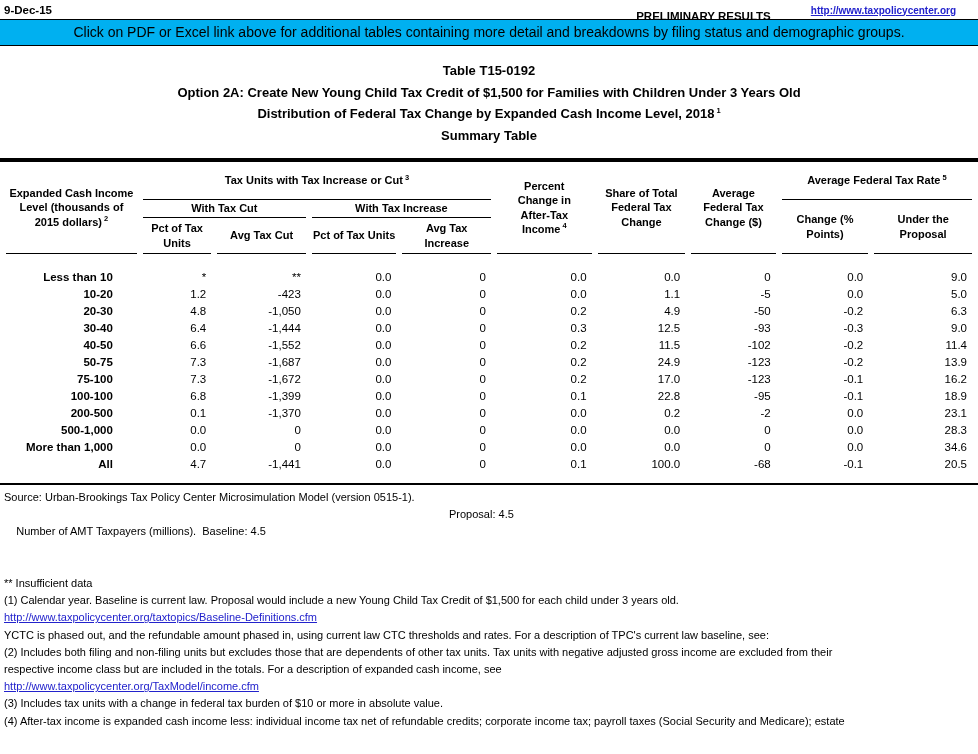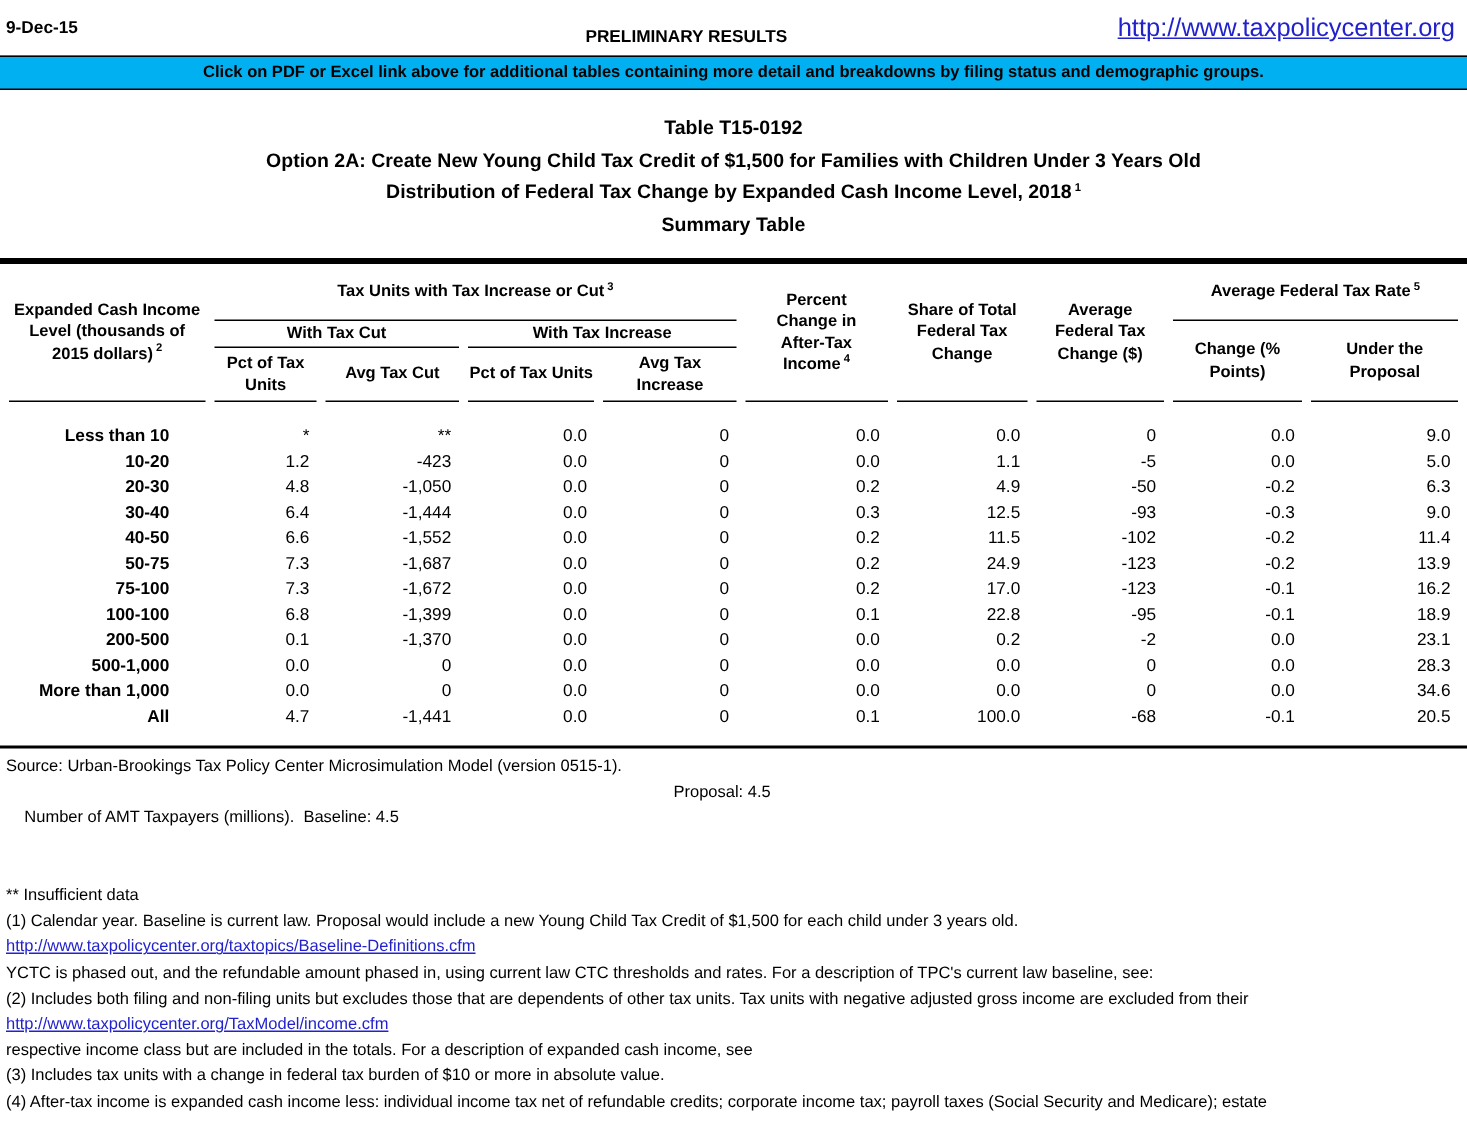--- a/index.html
+++ b/index.html
@@ -5,30 +5,30 @@
   * { box-sizing: border-box; }
   html, body { margin: 0; padding: 0; }
   body {
     width: 978px; height: 754px; overflow: hidden;
     background: #ffffff; color: #000000;
     font-family: "Liberation Sans", sans-serif;
   }
   a { color: #2222cc; text-decoration: underline; }
 
   
-  .topbar { display: flex; align-items: center; height: 36px; padding: 2px 6px 0 4px; gap: 40px; }
+  .topbar { display: flex; align-items: center; height: 18px; padding: 2px 20px 0 4px; gap: 40px; }
   .topbar .date { font-weight: bold; font-size: 11.5px; width: 166px; }
-  .topbar .prelim { font-weight: bold; font-size: 11.5px; flex: 1; text-align: center; margin-top: 11px; }
-  .topbar .url { font-weight: normal; font-size: 17px; margin-left: auto; padding-right: 2px; }
+  .topbar .prelim { font-weight: bold; font-size: 11.5px; flex: 1; text-align: right; margin-top: 11px; }
+  .topbar .url { font-weight: bold; font-size: 10px; margin-left: auto; padding-right: 2px; }
 
   
   .banner {
     background: #00b0f0;
     border-top: 1px solid #000; border-bottom: 1px solid #000;
-    text-align: center; font-weight: bold; font-size: 11px;
+    text-align: center; font-weight: normal; font-size: 14px;
     padding: 4px 0 5px 0; margin-top: 1px;
   }
 
   
   .titles { text-align: center; margin-top: 14px; font-weight: bold; font-size: 13px; line-height: 21.5px; }
   sup { vertical-align: super; font-size: 7.5px; line-height: 0; margin-left: 2px; }
 
   
   .rule-double { margin-top: 12px; height: 2px; border-top: 2px solid #000; border-bottom: 2px solid #000; }
   .rule-bottom { height: 0; border-top: 2px solid #000; margin-top: 11px; }
@@ -273,18 +273,18 @@
   <div class="fn-line">Source: Urban-Brookings Tax Policy Center Microsimulation Model (version 0515-1).</div>
   <div class="amt-line">
     <span>Number of AMT Taxpayers (millions).  Baseline: 4.5</span>
     <span class="proposal">Proposal: 4.5</span>
   </div>
   <div class="fn-line">** Insufficient data</div>
   <div class="fn-line">(1) Calendar year. Baseline is current law. Proposal would include a new Young Child Tax Credit of $1,500 for each child under 3 years old.</div>
   <div class="fn-line"><a href="#">http://www.taxpolicycenter.org/taxtopics/Baseline-Definitions.cfm</a></div>
   <div class="fn-line">YCTC is phased out, and the refundable amount phased in, using current law CTC thresholds and rates. For a description of TPC's current law baseline, see:</div>
   <div class="fn-line">(2) Includes both filing and non-filing units but excludes those that are dependents of other tax units. Tax units with negative adjusted gross income are excluded from their</div>
+  <div class="fn-line">respective income class but are included in the totals. For a description of expanded cash income, see</div>
   <div class="fn-line"><a href="#">http://www.taxpolicycenter.org/TaxModel/income.cfm</a></div>
-  <div class="fn-line">respective income class but are included in the totals. For a description of expanded cash income, see</div>
   <div class="fn-line">(3) Includes tax units with a change in federal tax burden of $10 or more in absolute value.</div>
   <div class="fn-line">(4) After-tax income is expanded cash income less: individual income tax net of refundable credits; corporate income tax; payroll taxes (Social Security and Medicare); estate</div>
 
 </div>
 
 </body></html>

